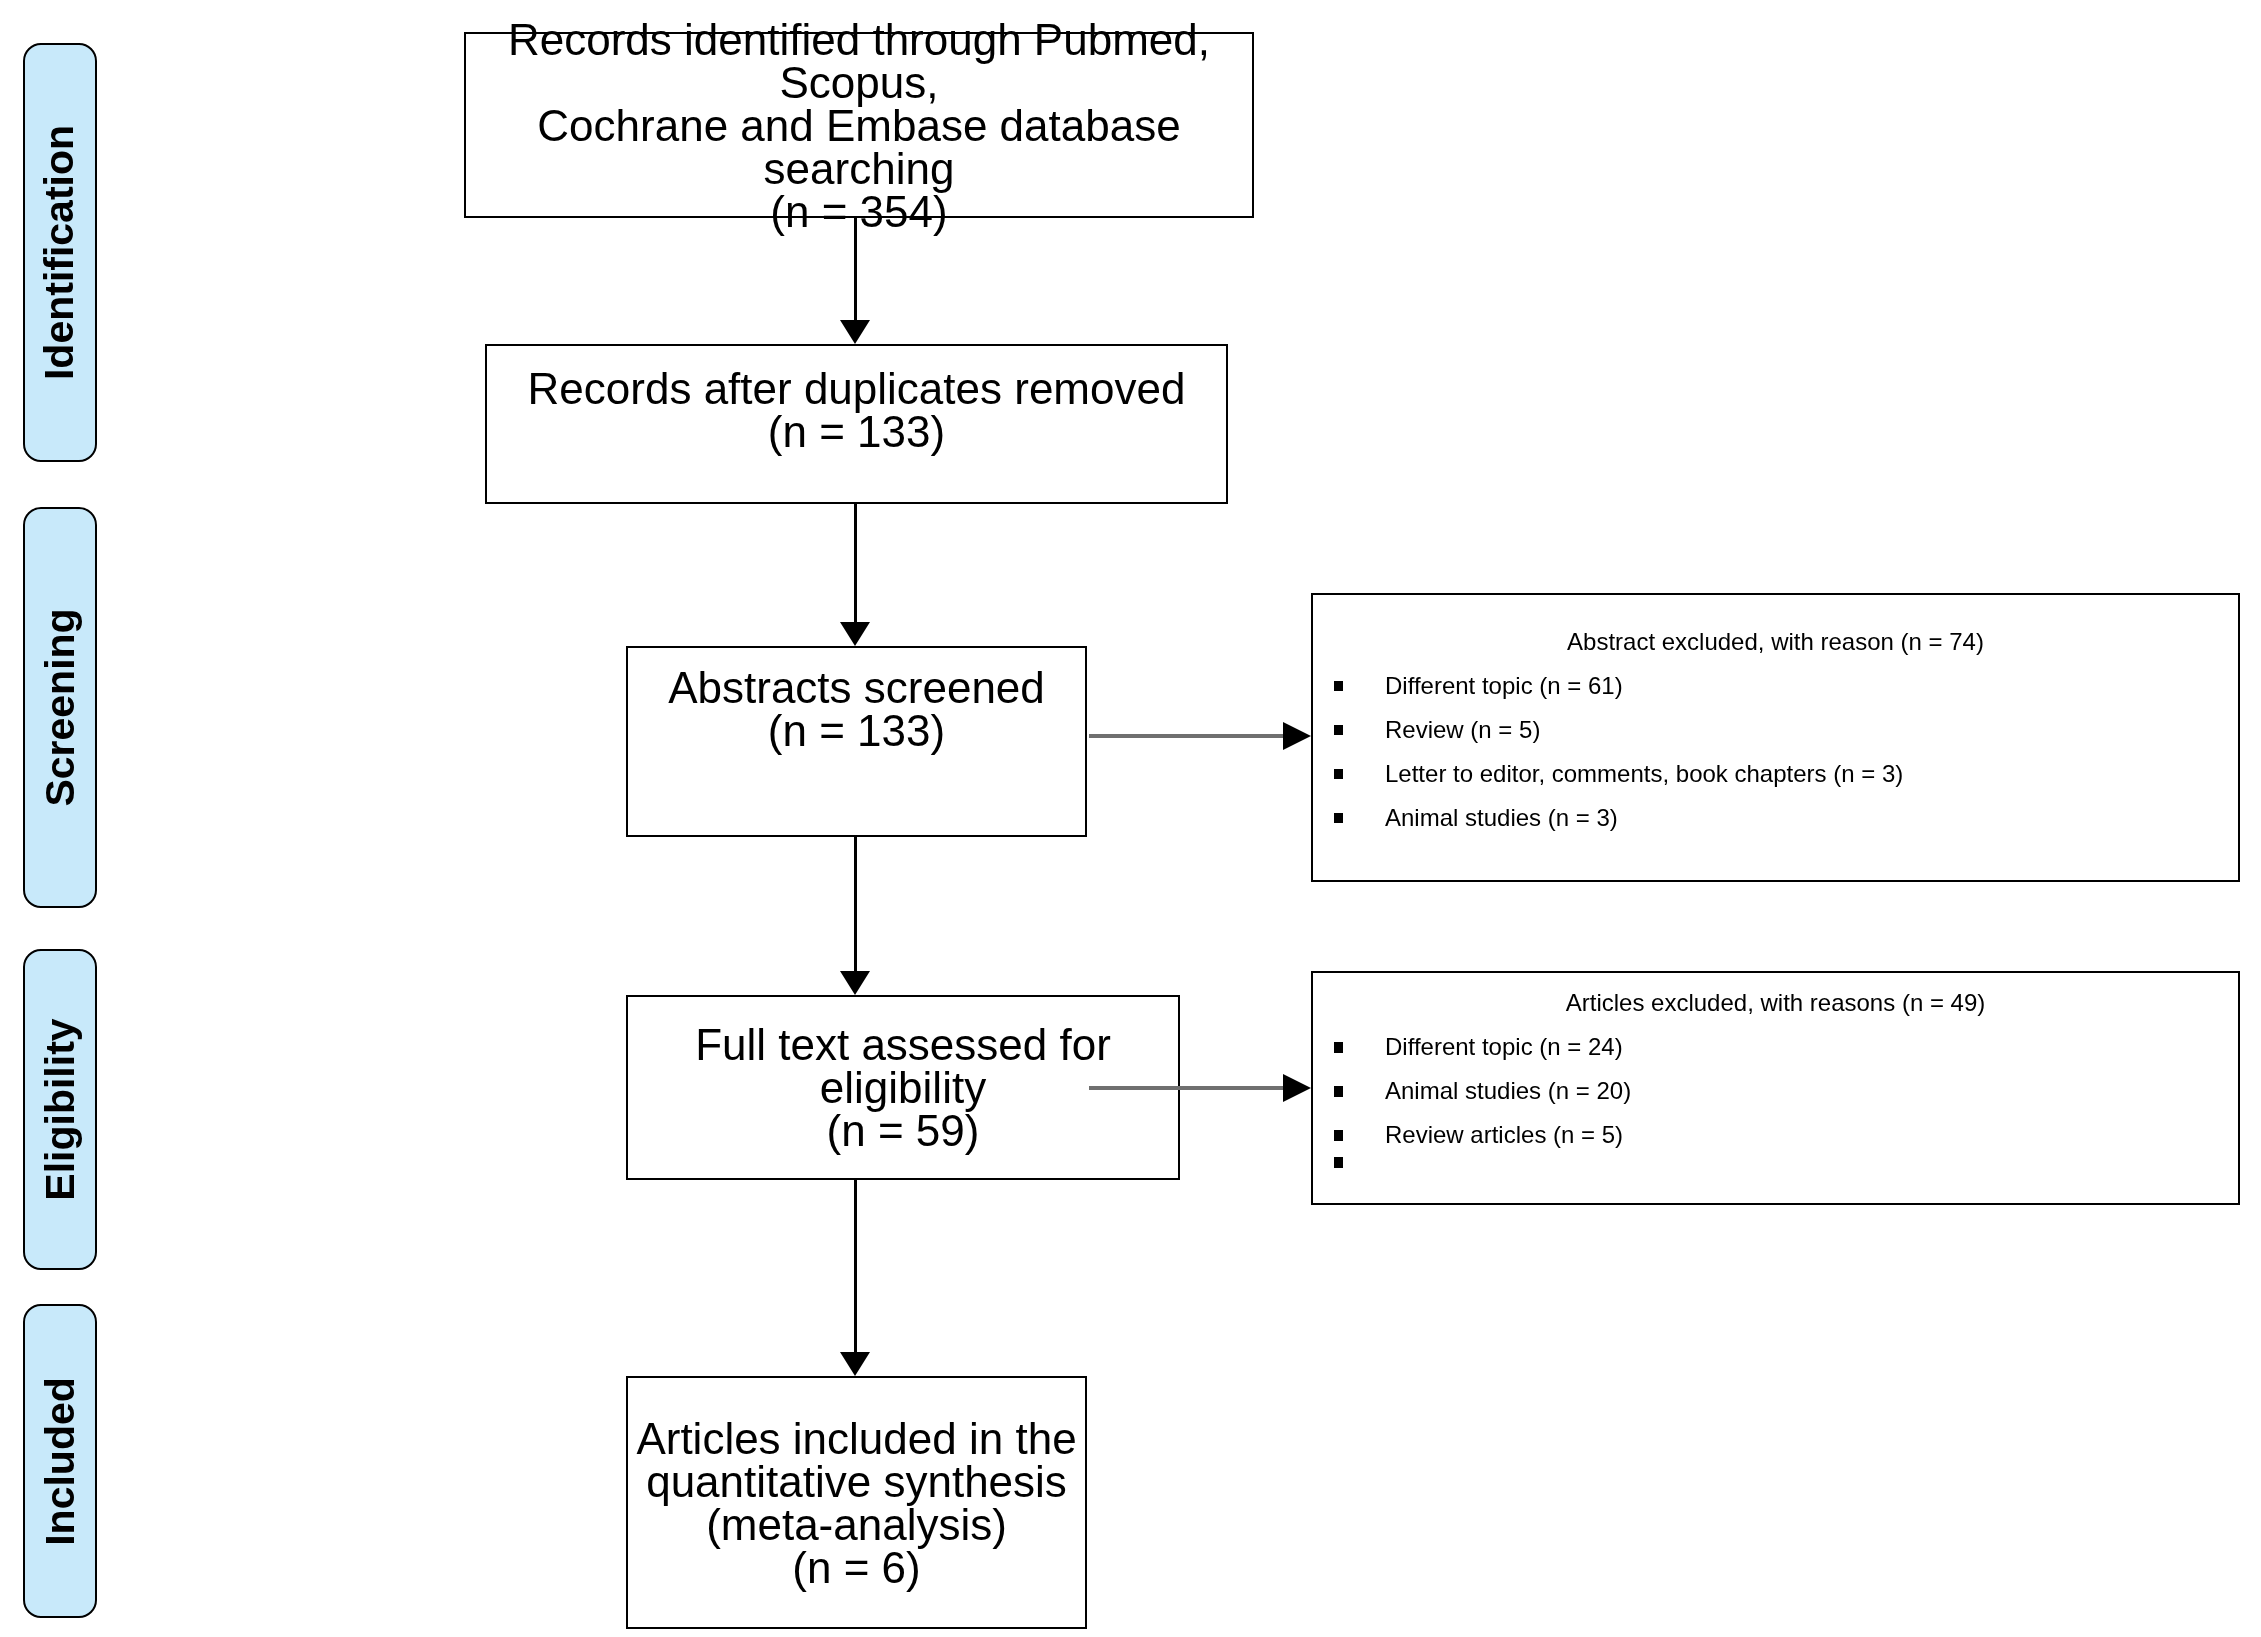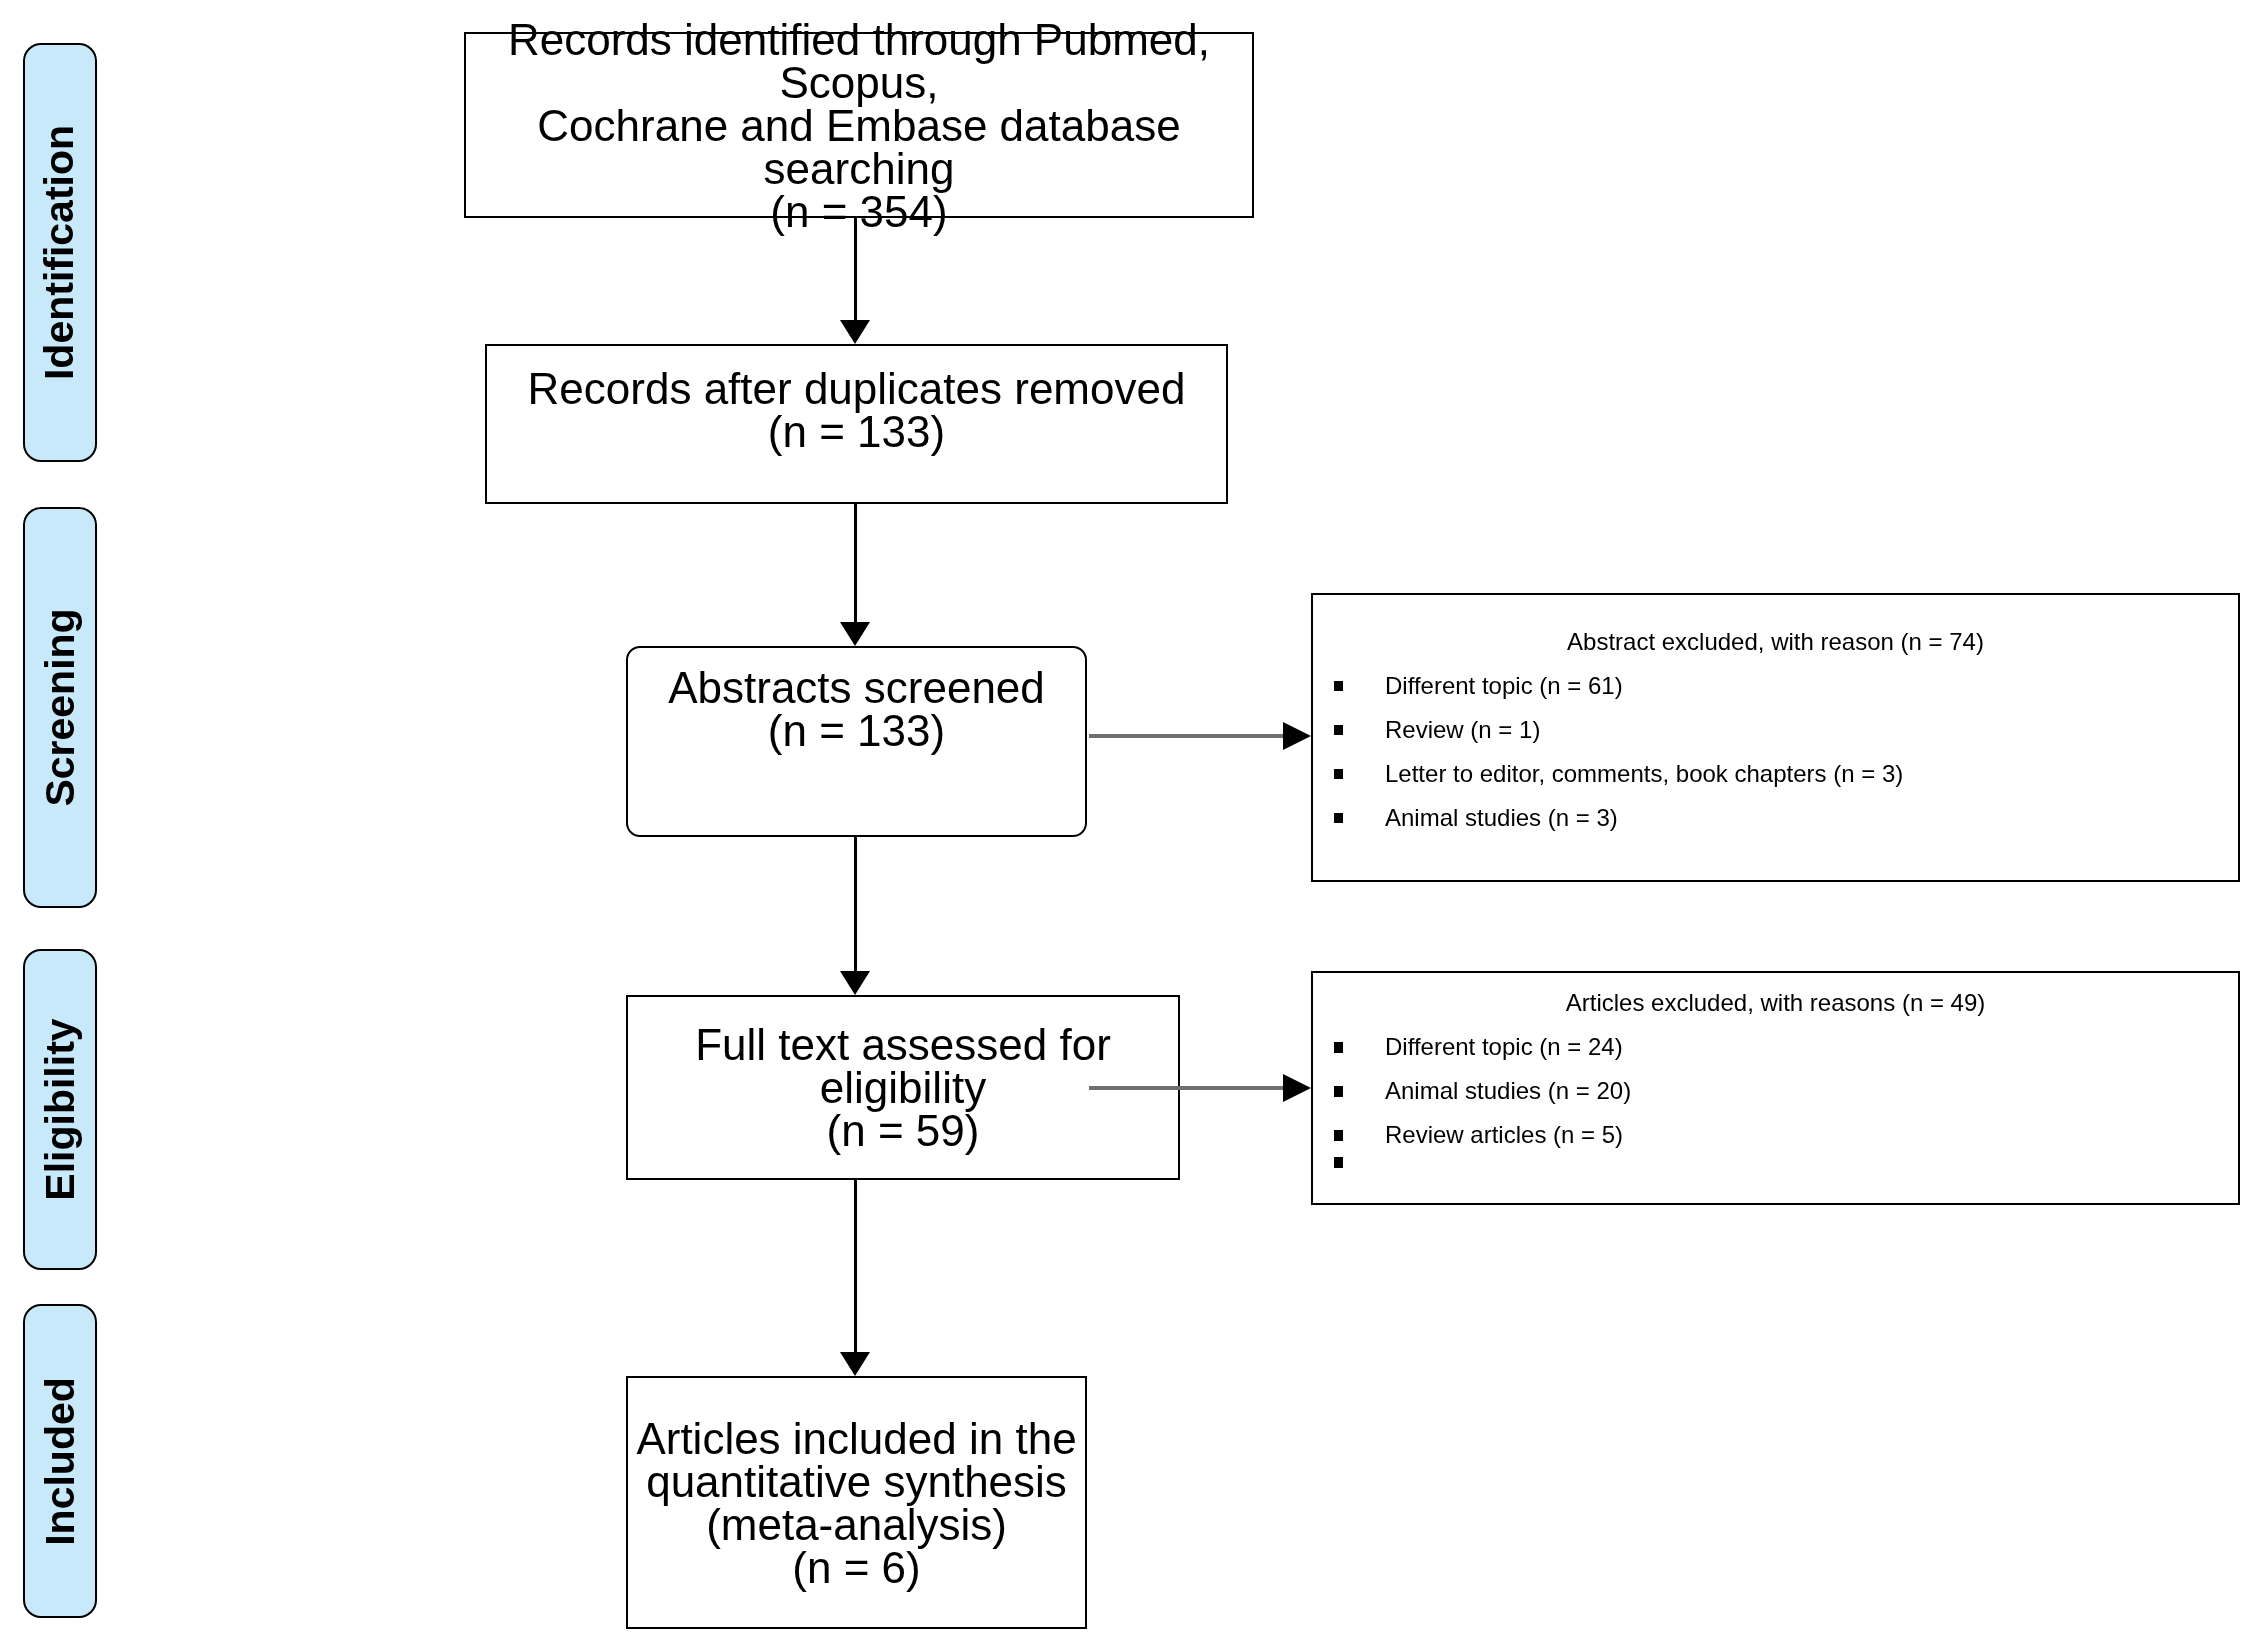--- a/index.html
+++ b/index.html
@@ -134,36 +134,36 @@
 
   <div class="varrow" style="top:217px;height:103px;"></div>
 
   <div class="fbox bias-up" style="left:485px;top:344px;width:743px;height:160px;">
     <div>Records after duplicates removed</div>
     <div>(n = 133)</div>
   </div>
 
   <div class="varrow" style="top:504px;height:118px;"></div>
 
-  <div class="fbox top-align" style="left:626px;top:646px;width:461px;height:191px;border-radius:14px;">
+  <div class="fbox top-align" style="left:626px;top:646px;width:461px;height:191px;">
     <div>Abstracts screened</div>
     <div>(n = 133)</div>
   </div>
 
   <div class="harrow" style="left:1089px;top:734px;width:194px;"></div>
 
   <div class="ebox" style="left:1311px;top:593px;width:929px;height:289px;padding-top:25px;">
     <div class="ebox-title">Abstract excluded, with reason (n = 74)</div>
     <div class="ebox-item">
       <span class="bullet-icon"></span>
       <span>Different topic (n = 61)</span>
     </div>
     <div class="ebox-item">
       <span class="bullet-icon"></span>
-      <span>Review (n = 1)</span>
+      <span>Review (n = 5)</span>
     </div>
     <div class="ebox-item">
       <span class="bullet-icon"></span>
       <span>Letter to editor, comments, book chapters (n = 3)</span>
     </div>
     <div class="ebox-item">
       <span class="bullet-icon"></span>
       <span>Animal studies (n = 3)</span>
     </div>
   </div>

